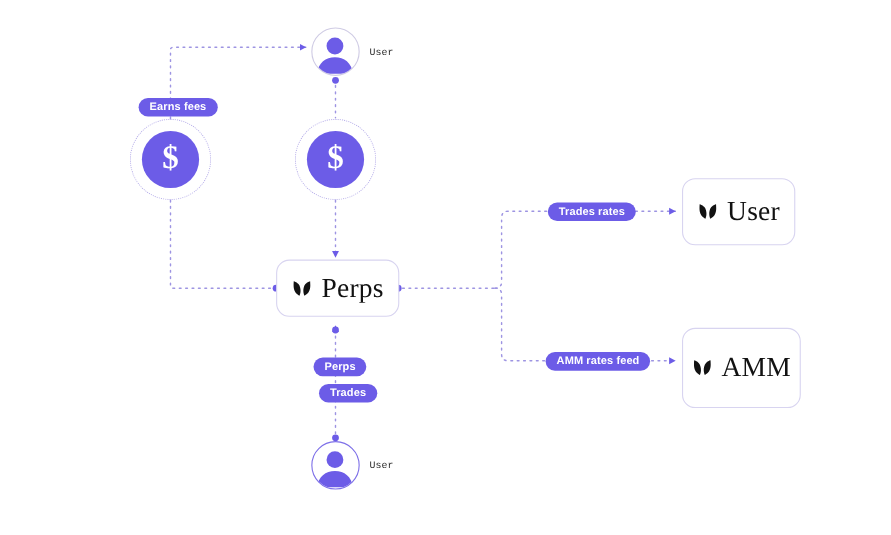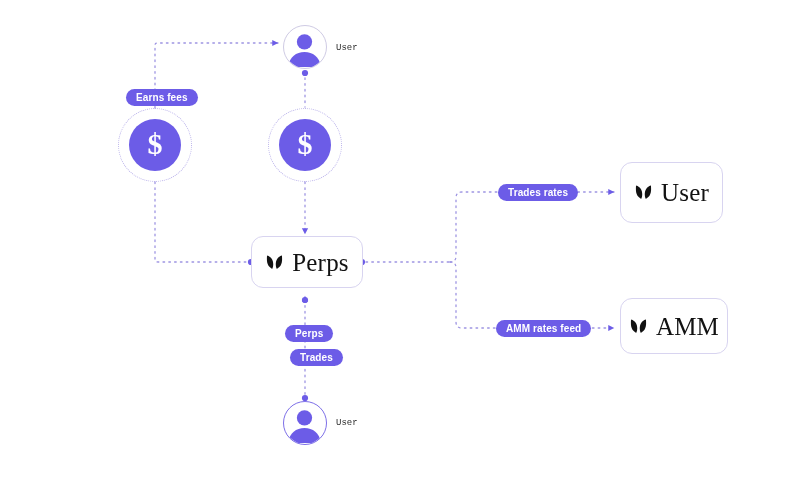--- a/index.html
+++ b/index.html
@@ -223,21 +223,21 @@
       <svg width="19" height="19" viewBox="0 0 24 24">
         <path d="M2.6,3.3 C2.6,3.3 6.0,4.2 8.0,6.6 C9.9,8.9 10.4,12.0 10.4,14.6 C10.4,17.6 9.2,20.0 9.2,20.0 C9.2,20.0 6.2,18.6 4.4,16.0 C2.8,13.7 2.4,10.6 2.4,8.0 C2.4,5.4 2.6,3.3 2.6,3.3 Z" fill="#121212"></path>
         <path d="M21.4,3.3 C21.4,3.3 18.0,4.2 16.0,6.6 C14.1,8.9 13.6,12.0 13.6,14.6 C13.6,17.6 14.8,20.0 14.8,20.0 C14.8,20.0 17.8,18.6 19.6,16.0 C21.2,13.7 21.6,10.6 21.6,8.0 C21.6,5.4 21.4,3.3 21.4,3.3 Z" fill="#121212"></path>
       </svg>
     </span>
     <span class="card-label">User</span>
   </div>
 
   <div class="pill" style="left:496px; top:320px;">AMM rates feed</div>
 
-  <div class="card" style="left:620px; top:298px; width:108px; height:56px;">
+  <div class="card" style="left:620px; top:298px; width:108px; height:73px;">
     <span class="brandmark">
       <svg width="19" height="19" viewBox="0 0 24 24">
         <path d="M2.6,3.3 C2.6,3.3 6.0,4.2 8.0,6.6 C9.9,8.9 10.4,12.0 10.4,14.6 C10.4,17.6 9.2,20.0 9.2,20.0 C9.2,20.0 6.2,18.6 4.4,16.0 C2.8,13.7 2.4,10.6 2.4,8.0 C2.4,5.4 2.6,3.3 2.6,3.3 Z" fill="#121212"></path>
         <path d="M21.4,3.3 C21.4,3.3 18.0,4.2 16.0,6.6 C14.1,8.9 13.6,12.0 13.6,14.6 C13.6,17.6 14.8,20.0 14.8,20.0 C14.8,20.0 17.8,18.6 19.6,16.0 C21.2,13.7 21.6,10.6 21.6,8.0 C21.6,5.4 21.4,3.3 21.4,3.3 Z" fill="#121212"></path>
       </svg>
     </span>
     <span class="card-label">AMM</span>
   </div>
 
 </div>

